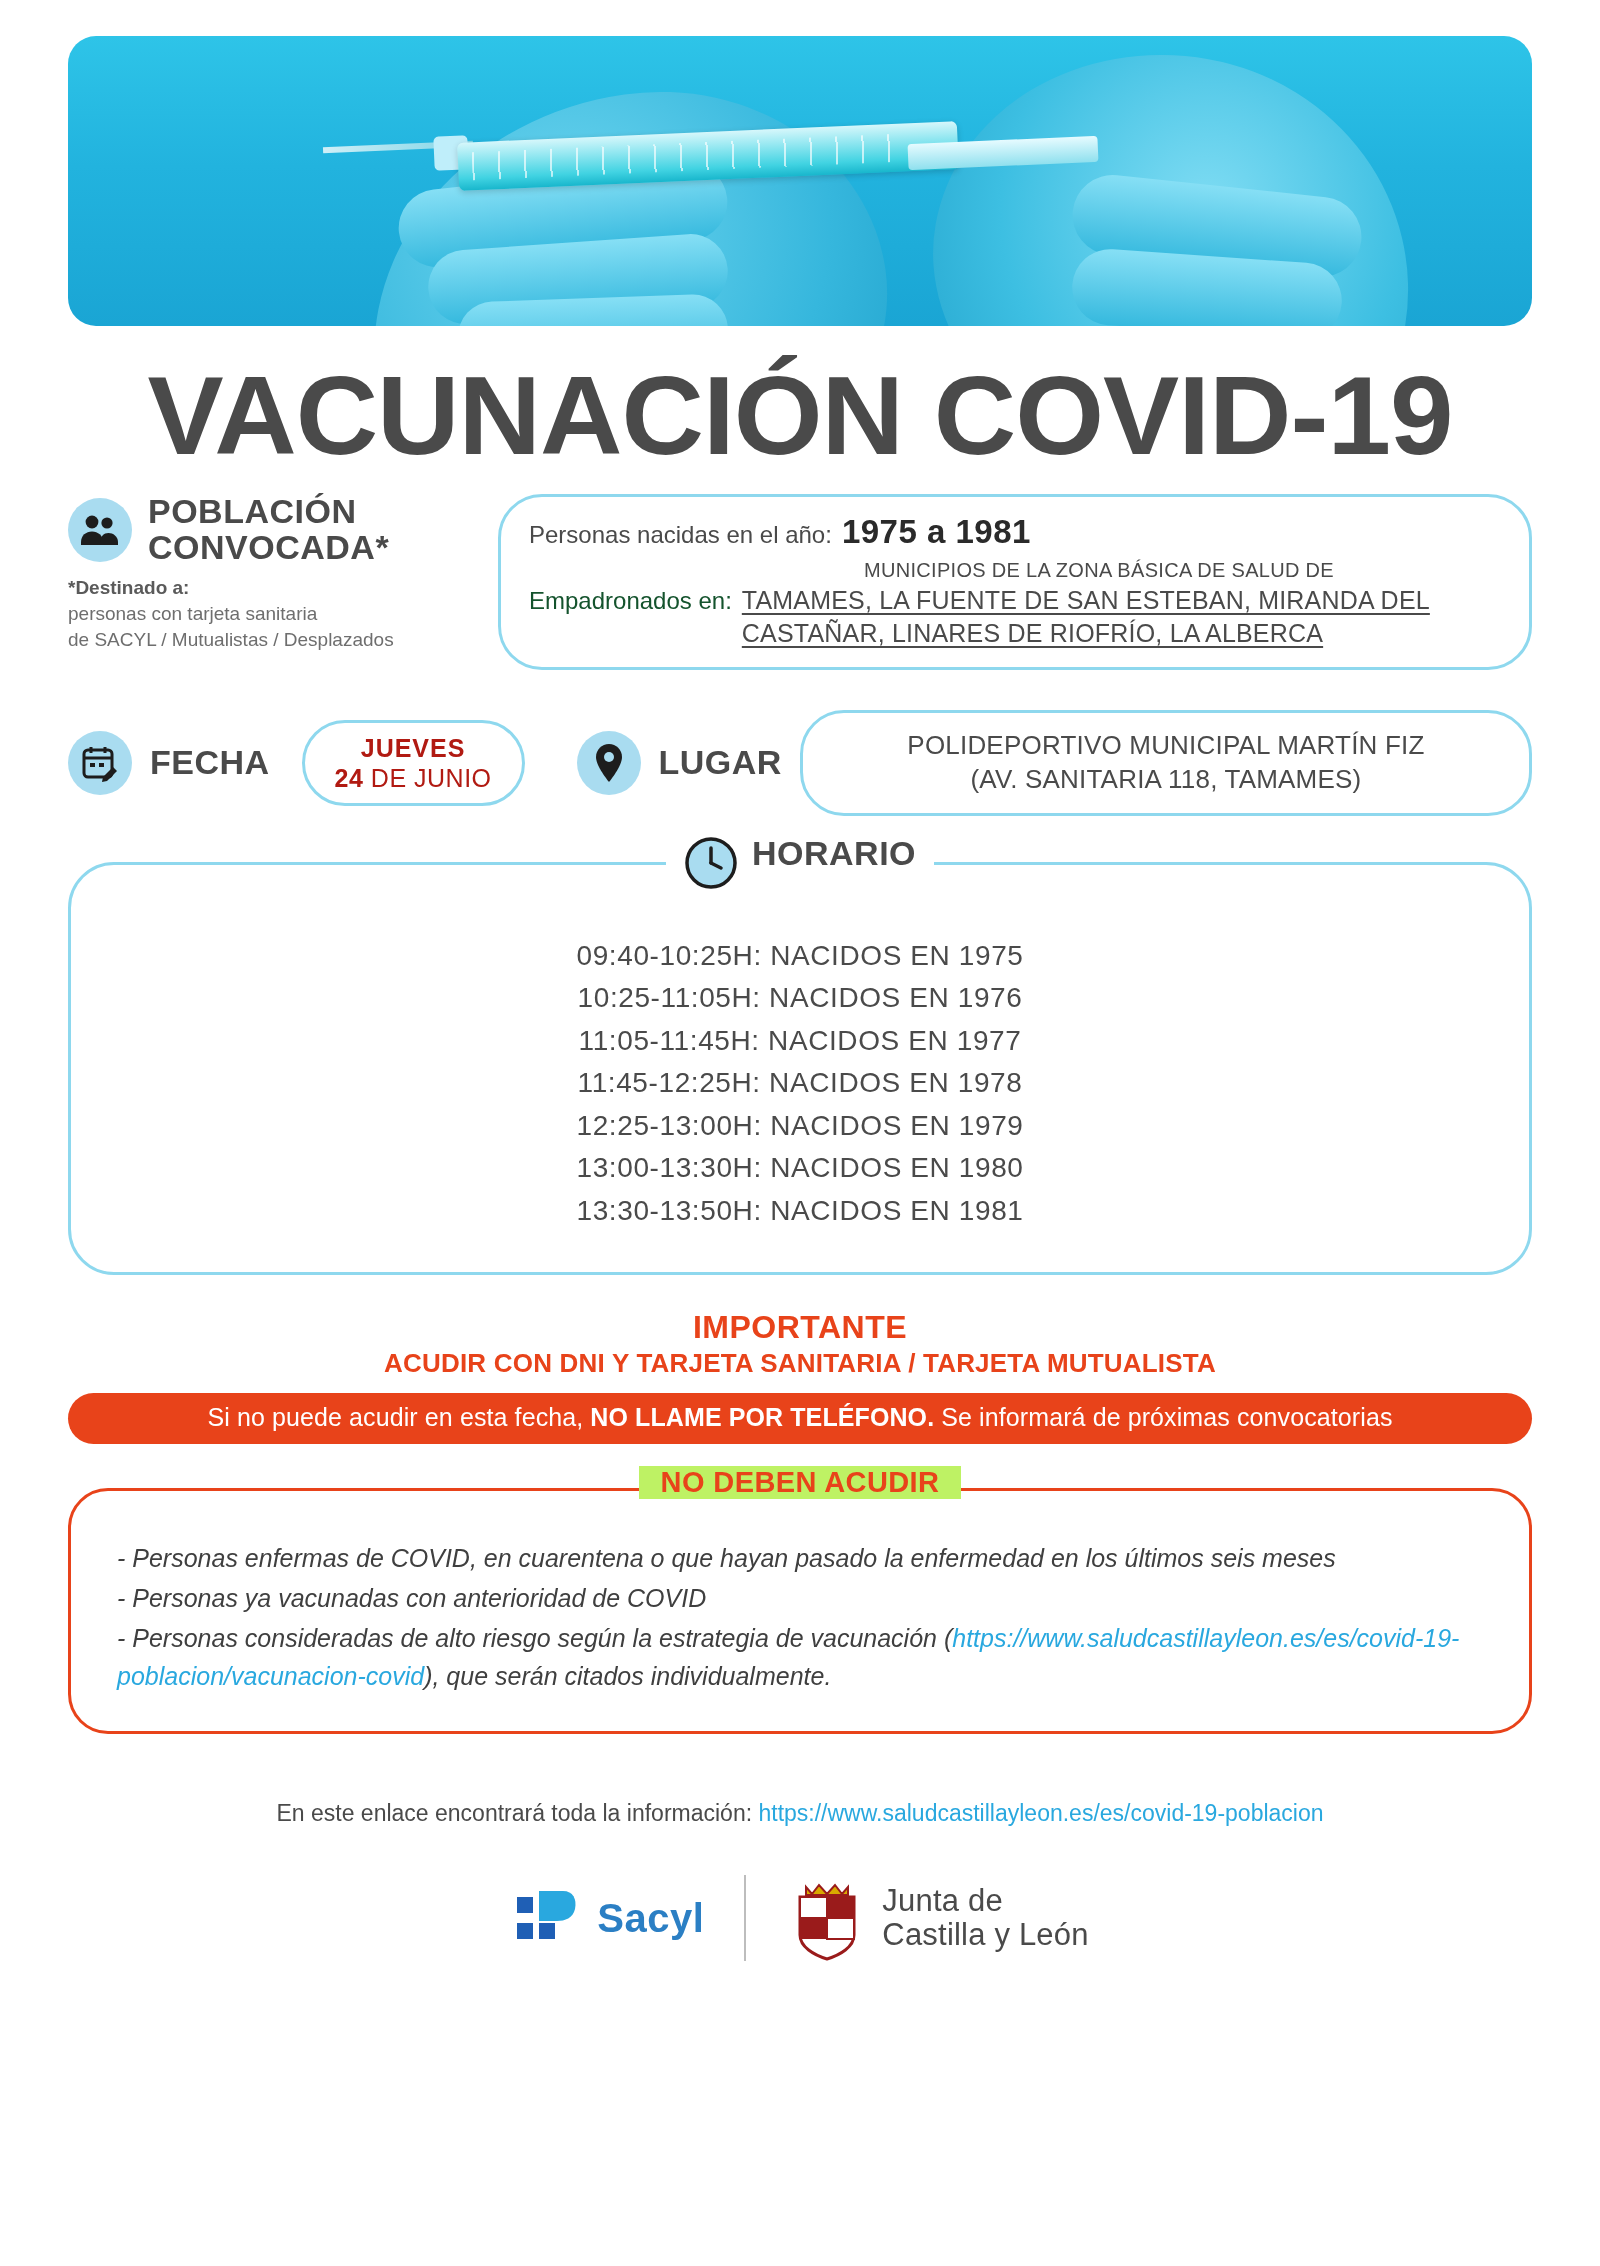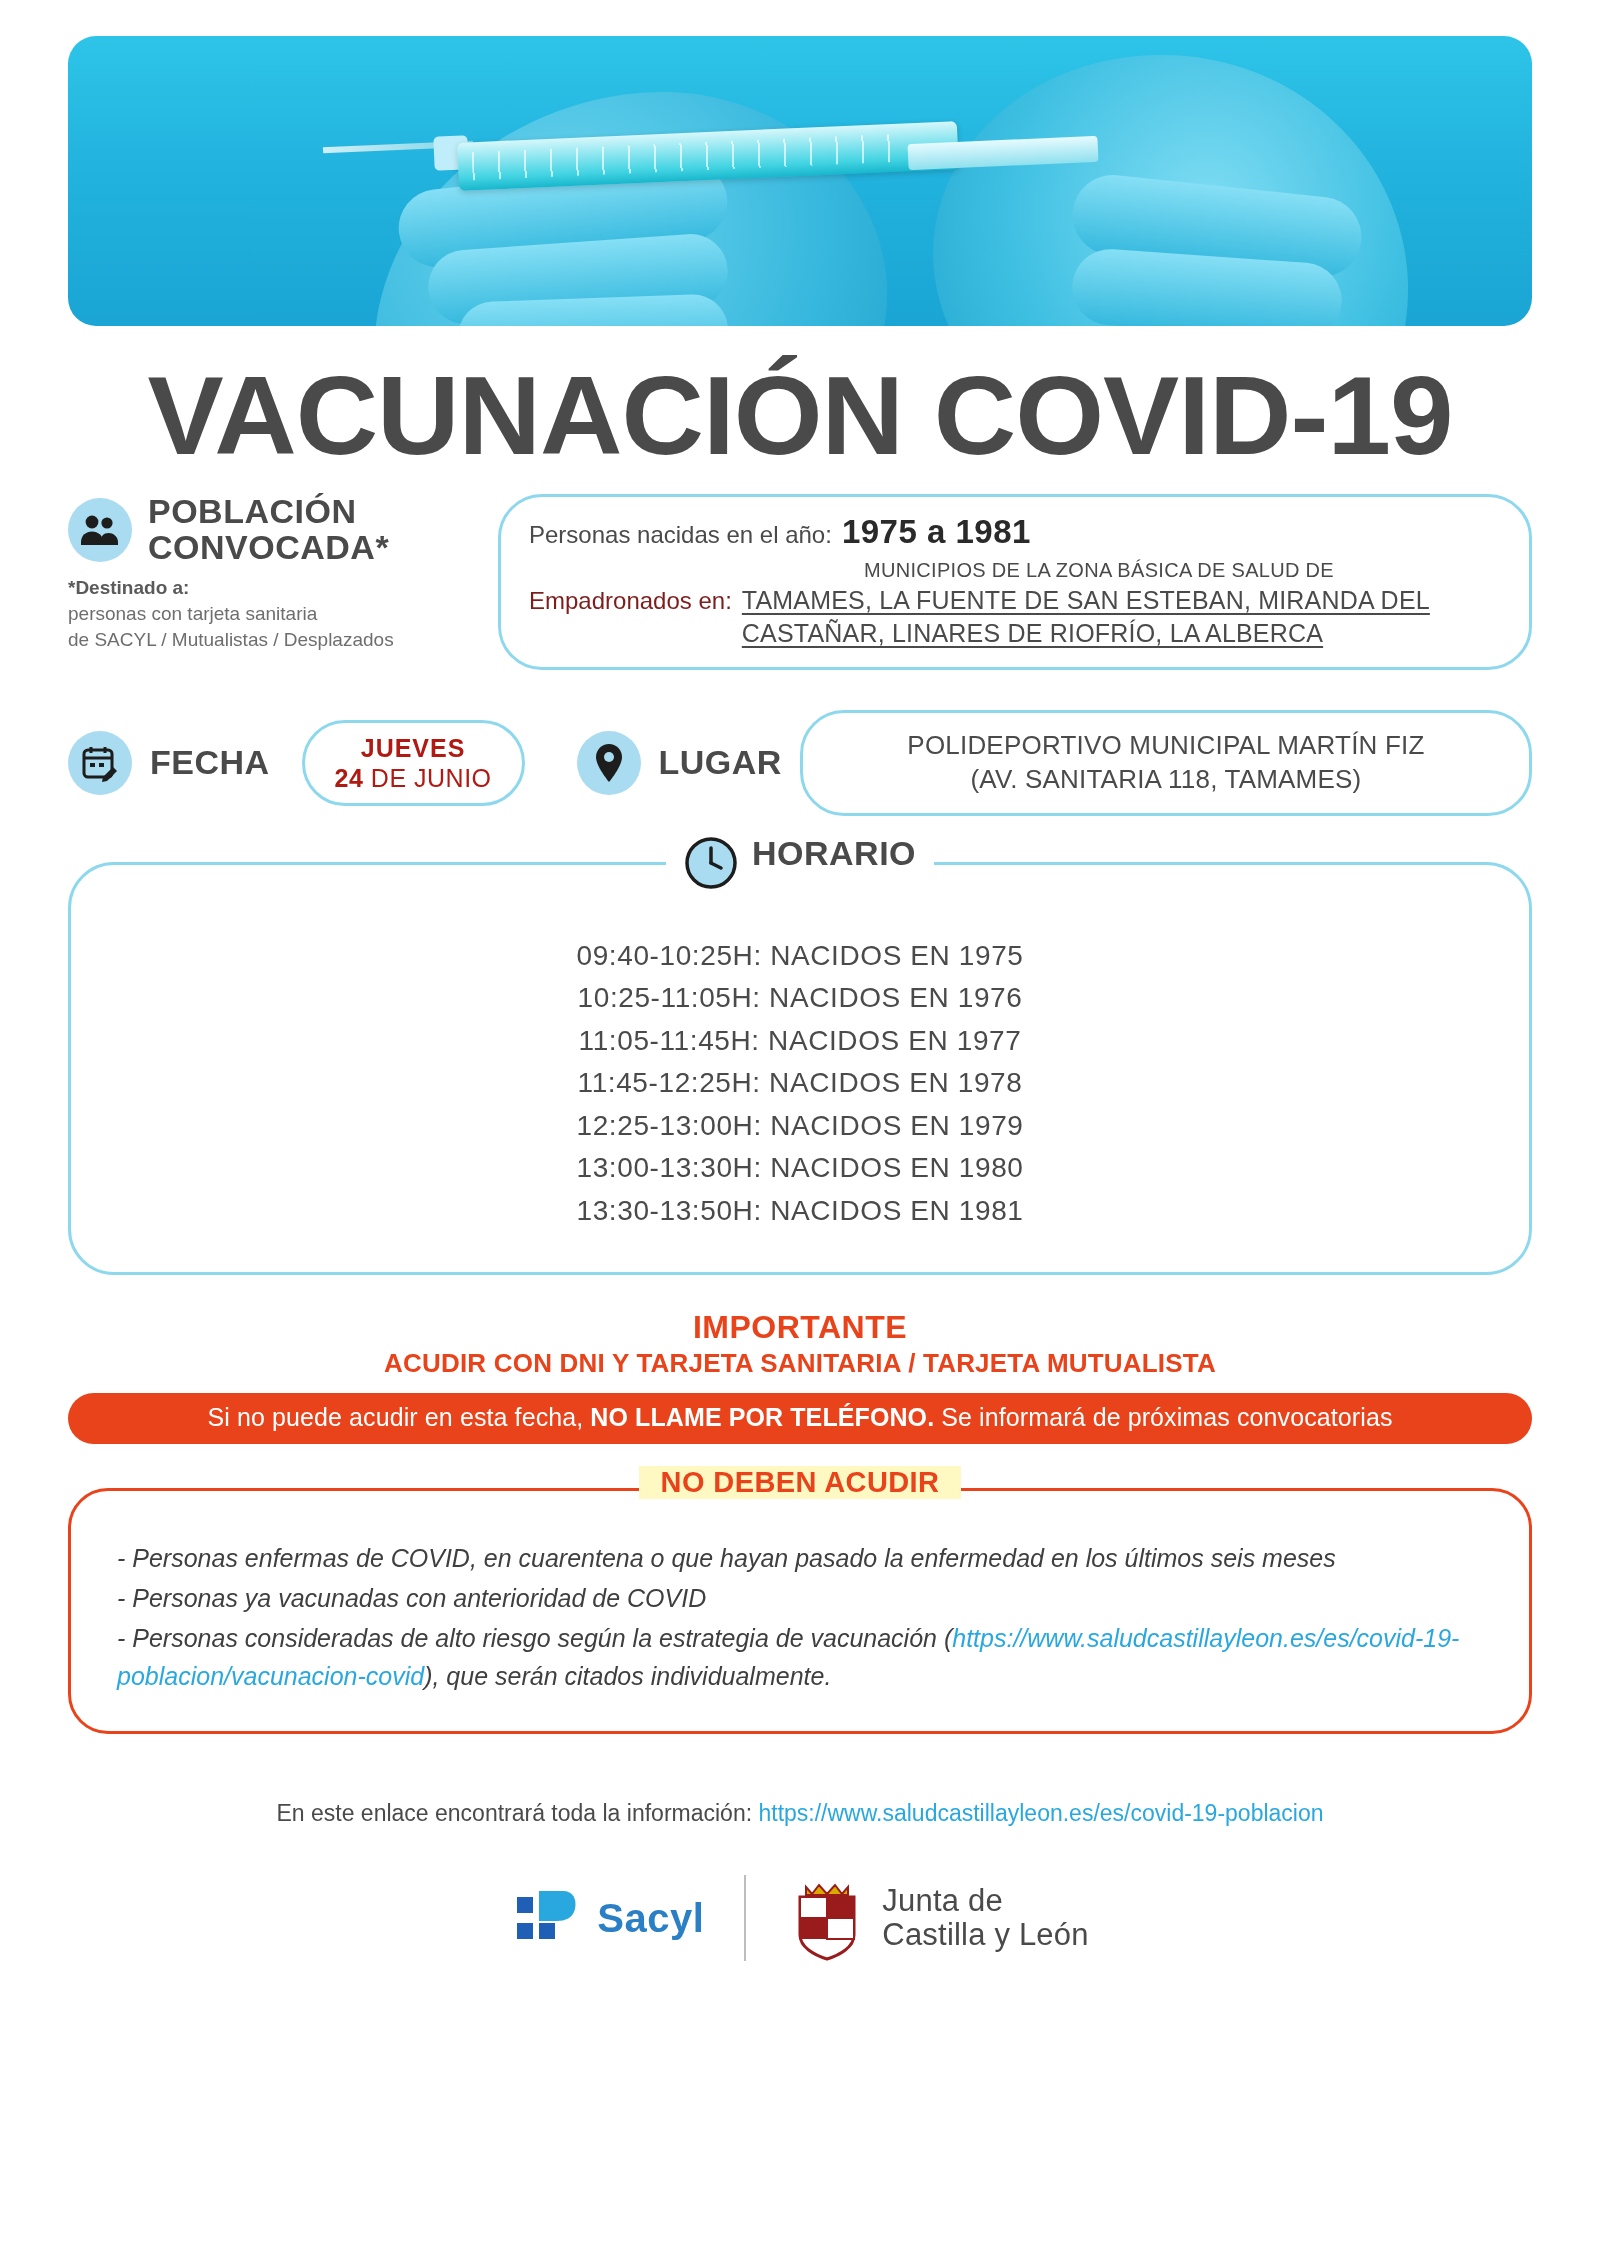--- a/index.html
+++ b/index.html
@@ -169,21 +169,21 @@
     font-size: 33px; font-weight: bold; color: #2a2a2a; letter-spacing: .5px;
   }
   .muni-head {
     text-align: center;
     font-size: 20px;
     letter-spacing: .3px;
     color: #4a4a4a;
     margin: 8px 0 0 168px;
   }
   .line-empad { display: flex; align-items: flex-start; gap: 10px; margin-top: 2px; }
-  .line-empad .lbl { font-size: 24px; color: #7f1d1d; white-space: nowrap; padding-top: 3px; }
+  .line-empad .lbl { font-size: 24px; color: #14532d; white-space: nowrap; padding-top: 3px; }
   .muni-list {
     font-size: 25px;
     color: #4a4a4a;
     text-decoration: underline;
     text-underline-offset: 4px;
     line-height: 1.3;
     letter-spacing: .2px;
   }
 
   
@@ -268,21 +268,21 @@
 
   
   .noacudir-wrap { margin-top: 44px; position: relative; }
   .noacudir-head {
     position: absolute;
     top: -22px; left: 0; right: 0;
     display: flex; align-items: center; justify-content: center;
     z-index: 2;
   }
   .noacudir-head span {
-    background: #fef9c3;
+    background: #bef264;
     padding: 0 22px;
     color: #e8431a;
     font-weight: bold;
     font-size: 29px;
     letter-spacing: .4px;
   }
   .noacudir-box {
     border: 3px solid #e8431a;
     border-radius: 40px;
     padding: 48px 46px 34px 46px;

